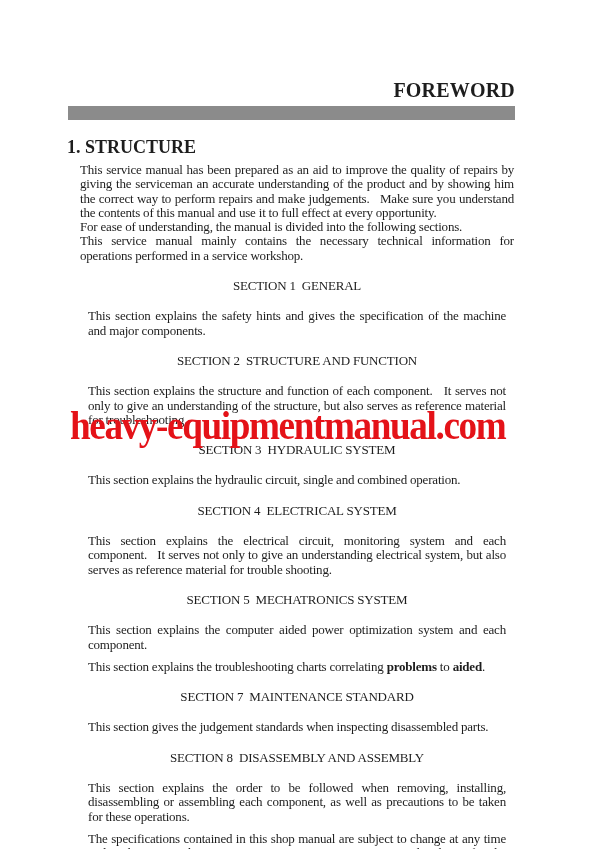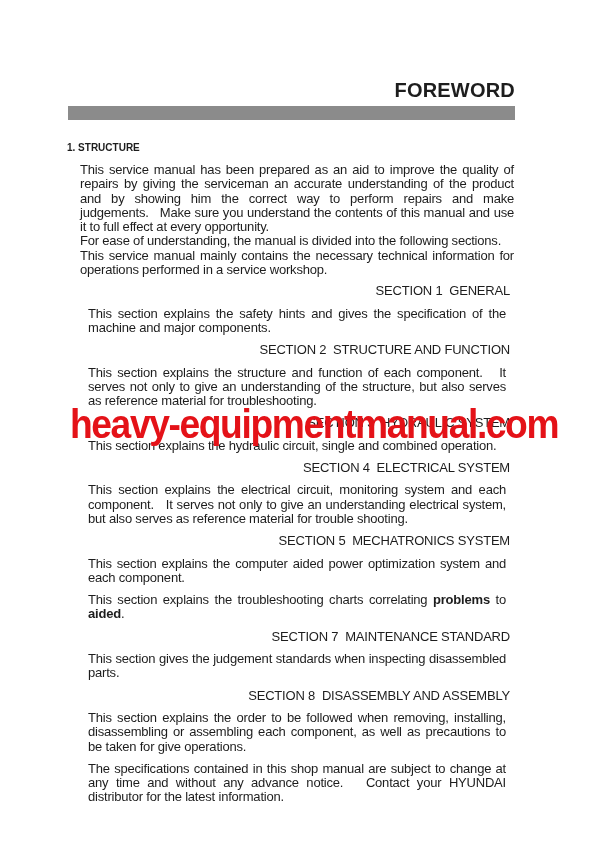--- a/index.html
+++ b/index.html
@@ -5,61 +5,61 @@
   html, body {
     margin: 0;
     padding: 0;
     background: #ffffff;
   }
   .page {
     position: relative;
     width: 600px;
     height: 849px;
     background: #ffffff;
-    font-family: Liberation Sans, sans-serif;
+    font-family: Liberation Serif, serif;
     overflow: hidden;
   }
   
   .header-title {
     margin: 0;
     padding: 80px 85px 0 68px;
     text-align: right;
     font-size: 20px;
     font-weight: bold;
     letter-spacing: 0.2px;
     line-height: 21px;
   }
   .header-rule {
     height: 14px;
     margin: 5px 85px 0 68px;
     background: #8b8b8b;
   }
   
   .structure-heading {
     margin: 21px 0 0 67px;
-    font-size: 10px;
+    font-size: 18px;
     font-weight: bold;
     line-height: 13px;
   }
   
   .content {
     margin: 9px 86px 0 80px;
     font-size: 13px;
     line-height: 14.3px;
     letter-spacing: -0.2px;
   }
   .content p {
     margin: 8px;
     text-align: justify;
   }
   .intro p { margin: 0; }
   .section { margin-top: 7px; }
   .section .sec-title {
-    text-align: right;
-    margin: 4px;
+    text-align: center;
+    margin: 16px;
   }
   .closing { margin-top: 8px; }
   
   .watermark {
     position: absolute;
     left: 70px;
     top: 402px;
     font-size: 40px;
     font-weight: bold;
     letter-spacing: -1.5px;
@@ -118,21 +118,21 @@
       <p><span>This section explains the troubleshooting charts correlating </span><b>problems</b><span> to </span><b>aided</b><span>.</span></p>
     </div>
 
     <div class="section">
       <p class="sec-title">SECTION 7&nbsp; MAINTENANCE STANDARD</p>
       <p>This section gives the judgement standards when inspecting disassembled parts.</p>
     </div>
 
     <div class="section">
       <p class="sec-title">SECTION 8&nbsp; DISASSEMBLY AND ASSEMBLY</p>
-      <p>This section explains the order to be followed when removing, installing, disassembling or assembling each component, as well as precautions to be taken for give operations.</p>
+      <p>This section explains the order to be followed when removing, installing, disassembling or assembling each component, as well as precautions to be taken for these operations.</p>
     </div>
 
     <p class="closing">The specifications contained in this shop manual are subject to change at any time and without any advance notice.&nbsp;&nbsp; Contact your HYUNDAI distributor for the latest information.</p>
 
   </div>
 
   <div class="watermark" style="color: rgb(228, 18, 24);">heavy-equipmentmanual.com</div>
 
 </div>
 

